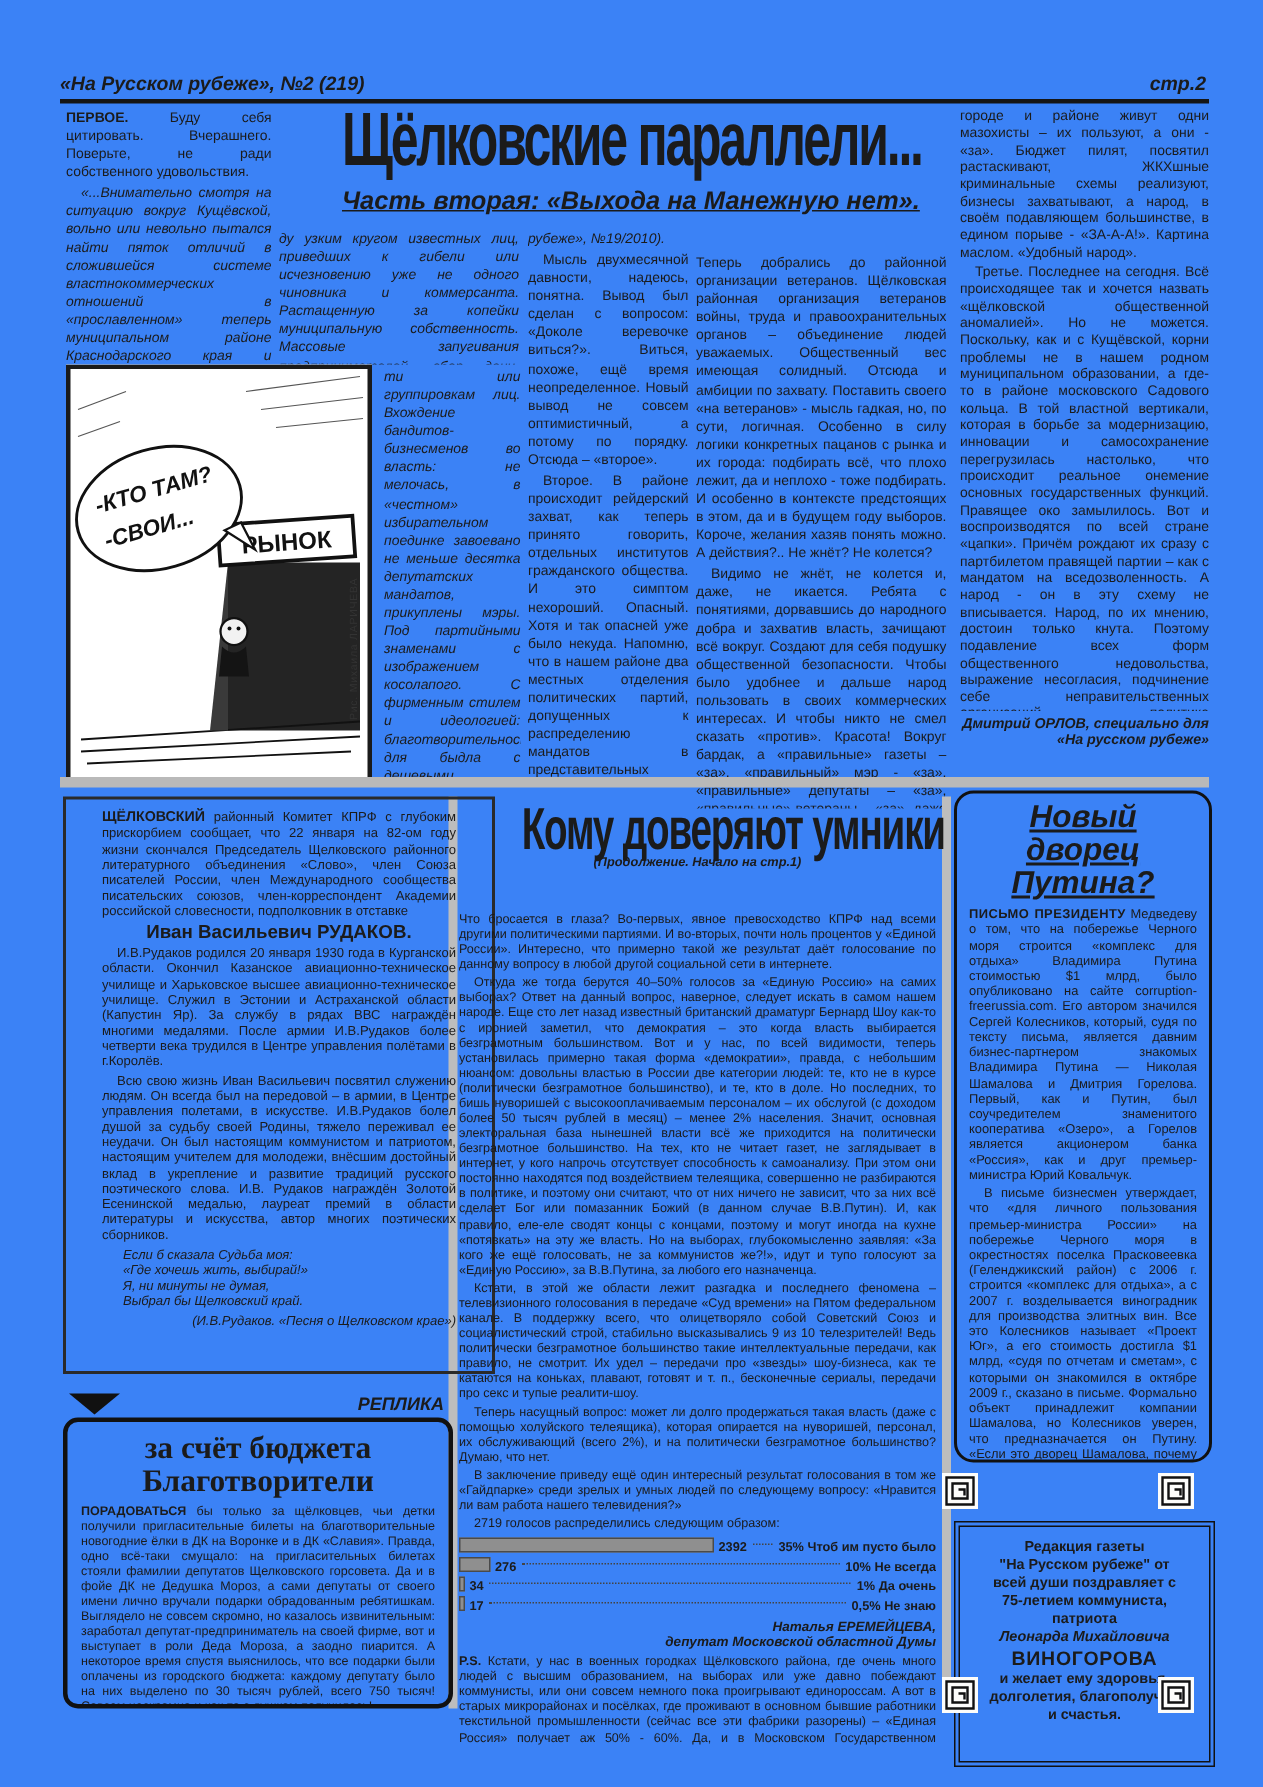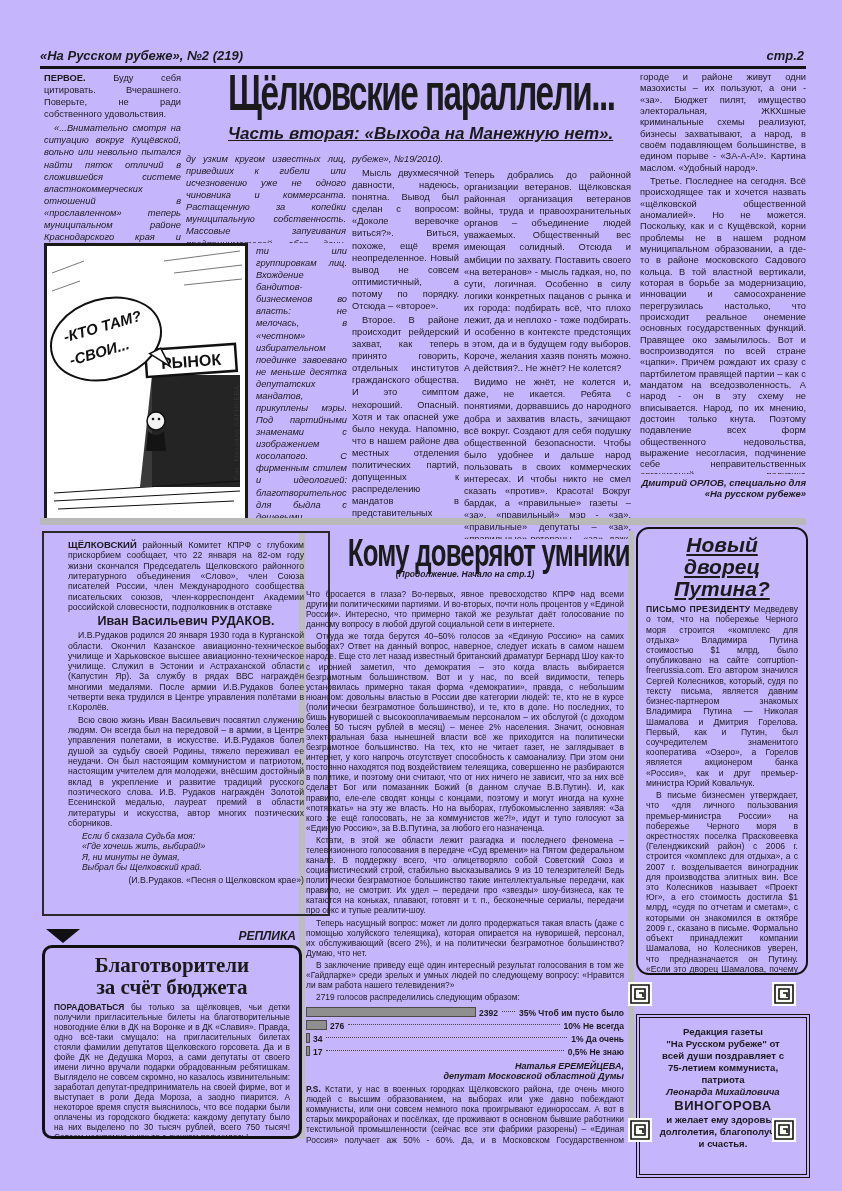--- a/index.html
+++ b/index.html
@@ -1,16 +1,16 @@
 <!DOCTYPE html>
 <html lang="ru"><head>
 <meta charset="utf-8">
 <style>
   html,body{margin:0;padding:0;background:#e9e9e9;}
-  .page{position:relative;width:842px;height:1191px;margin:0 auto;background:#c4b5fd;
+  .page{position:relative;width:842px;height:1191px;margin:0 auto;background:#3b82f6;
         font-family:"Liberation Sans",sans-serif;color:#1b1b1b;overflow:hidden;}
   .abs{position:absolute;}
   .just{text-align:justify;}
   .ital{font-style:italic;}
   .hidd{overflow:hidden;}
   p{margin:0 0 2px 0;text-indent:10px;}
   p.noind{text-indent:0;}
 
   
   .masthead{left:40px;top:48px;font:700 italic 13px "Liberation Sans",sans-serif;}
@@ -41,28 +41,28 @@
   .hband{left:40px;top:518px;width:766px;height:7px;background:#b9b9b9;}
   .vbar{top:531px;width:6px;height:608px;background:#bdbdbd;}
   .vbarL{left:299px;} .vbarR{left:628px;}
 
   
   .obit{left:42px;top:531px;width:236px;height:369px;border:2px solid #2a2a2a;
         padding:6px 24px;font-size:8.7px;line-height:1.185;}
   .obit b.lead{font-size:9.5px;}
   .obit-name{text-align:center;font:700 12.5px "Liberation Sans",sans-serif;margin:2px 0;}
   .verse{font-style:italic;margin:3px 0 3px 14px;text-indent:0;}
-  .verse-attr{text-align:right;text-indent:0;}
+  .verse-attr{text-align:right;font-style:italic;text-indent:0;}
 
   
   .umn-headline{left:308px;top:530px;width:318px;height:36px;display:flex;}
   .umn-headline .sc{display:inline-block;white-space:nowrap;transform:scale(0.78,1.2);
       transform-origin:center top;font-weight:700;font-size:33px;letter-spacing:-1px;}
   .umn-cont{left:306px;top:569px;width:318px;text-align:center;font:700 italic 8.5px "Liberation Sans",sans-serif;}
-  .umn-body{left:306px;top:589px;width:318px;height:557px;font-size:8.4px;line-height:1.2;}
+  .umn-body{left:306px;top:607px;width:318px;height:557px;font-size:8.4px;line-height:1.2;}
   .umn-sig{text-align:right;font:700 italic 9px "Liberation Sans",sans-serif;margin:3px 0;}
   .umn-sig div{text-indent:0;}
 
   
   .chart{margin:4px 0 2px 0;}
   .crow{display:flex;align-items:center;height:13px;font:700 8.5px "Liberation Sans",sans-serif;}
   .cbar{display:inline-block;height:8px;background:#8f8f8f;border:1px solid #4a4a4a;margin-bottom:1px;}
   .cval{margin-left:3px;}
   .dots{flex:1;border-bottom:1.5px dotted #444;margin:0 4px 3px 4px;}
   .cpl{white-space:nowrap;}
@@ -116,21 +116,21 @@
   <div class="abs tcol just hidd c3">
     <p class="noind ital">рубеже», №19/2010).</p>
     <p>Мысль двухмесячной давности, надеюсь, понятна. Вывод был сделан с вопросом: «Доколе веревочке виться?». Виться, похоже, ещё время неопределенное. Новый вывод не совсем оптимистичный, а потому по порядку. Отсюда – «второе».</p>
     <p>Второе. В районе происходит рейдерский захват, как теперь принято говорить, отдельных институтов гражданского общества. И это симптом нехороший. Опасный. Хотя и так опасней уже было некуда. Напомню, что в нашем районе два местных отделения политических партий, допущенных к распределению мандатов в представительных органах власти разного уровня – от федерального до муниципального – приватизированы по-тихому чужими структурами. Справедливые медведи пошли на паперть и там были прикуплены за шапку сухарей. Так случилось. Поскромнеем. Прошедшие районные и городские муниципальные выборы – пример яркий. По ходу дела хазява (именно «хазява», а не хозяева) этих самых «Щёлковских справедливых медведей» прикупили вместе с мэрами и депутатами, местные общества пенсионеров, ветеранов, инвалидов. Руки загребущие. Но факт.</p>
   </div>
   <div class="abs tcol just hidd c4">
     <p class="noind">Теперь добрались до районной организации ветеранов. Щёлковская районная организация ветеранов войны, труда и правоохранительных органов – объединение людей уважаемых. Общественный вес имеющая солидный. Отсюда и амбиции по захвату. Поставить своего «на ветеранов» - мысль гадкая, но, по сути, логичная. Особенно в силу логики конкретных пацанов с рынка и их города: подбирать всё, что плохо лежит, да и неплохо - тоже подбирать. И особенно в контексте предстоящих в этом, да и в будущем году выборов. Короче, желания хазяв понять можно. А действия?.. Не жнёт? Не колется?</p>
     <p>Видимо не жнёт, не колется и, даже, не икается. Ребята с понятиями, дорвавшись до народного добра и захватив власть, зачищают всё вокруг. Создают для себя подушку общественной безопасности. Чтобы было удобнее и дальше народ пользовать в своих коммерческих интересах. И чтобы никто не смел сказать «против». Красота! Вокруг бардак, а «правильные» газеты – «за», «правильный» мэр - «за», «правильные» депутаты – «за», «правильные» ветераны – «за», даже «правильные» инвалиды и «правильные» избирательные комиссии – «за». То есть создаётся впечатление, что в этом</p>
   </div>
   <div class="abs tcol just hidd c5">
-    <p class="noind">городе и районе живут одни мазохисты – их пользуют, а они - «за». Бюджет пилят, имущество электоральная, ЖКХшные криминальные схемы реализуют, бизнесы захватывают, а народ, в своём подавляющем большинстве, в едином порыве - «ЗА-А-А!». Картина маслом. «Удобный народ».</p>
+    <p class="noind">городе и районе живут одни мазохисты – их пользуют, а они - «за». Бюджет пилят, посвятил растаскивают, ЖКХшные криминальные схемы реализуют, бизнесы захватывают, а народ, в своём подавляющем большинстве, в едином порыве - «ЗА-А-А!». Картина маслом. «Удобный народ».</p>
     <p>Третье. Последнее на сегодня. Всё происходящее так и хочется назвать «щёлковской общественной аномалией». Но не можется. Поскольку, как и с Кущёвской, корни проблемы не в нашем родном муниципальном образовании, а где-то в районе московского Садового кольца. В той властной вертикали, которая в борьбе за модернизацию, инновации и самосохранение перегрузилась настолько, что происходит реальное онемение основных государственных функций. Правящее око замылилось. Вот и воспроизводятся по всей стране «цапки». Причём рождают их сразу с партбилетом правящей партии – как с мандатом на вседозволенность. А народ - он в эту схему не вписывается. Народ, по их мнению, достоин только кнута. Поэтому подавление всех форм общественного недовольства, выражение несогласия, подчинение себе неправительственных организаций – политика государственная. Чтобы не говорили про демократию и про гражданское общество. И только это нас, щёлковцев, в определенной мере оправдывает. Ну, нет у нас в городе Манежной площади. Нет.</p>
   </div>
   <div class="abs lead-byline">Дмитрий ОРЛОВ, специально для «На русском рубеже»</div>
 
   <div class="abs cartoon">
     <svg width="204" height="278" viewBox="0 0 204 278">
       <rect x="1.5" y="1.5" width="201" height="275" fill="#ffffff" stroke="#1a1a1a" stroke-width="3"></rect>
 
       <g stroke="#555" stroke-width="0.8">
         <line x1="120" y1="18" x2="196" y2="8"></line>
@@ -244,22 +244,22 @@
       <div>Путина?</div>
     </div>
     <p class="noind"><b class="lead">ПИСЬМО ПРЕЗИДЕНТУ</b><span> Медведеву о том, что на побережье Черного моря строится «комплекс для отдыха» Владимира Путина стоимостью $1 млрд, было опубликовано на сайте corruption-freerussia.com. Его автором значился Сергей Колесников, который, судя по тексту письма, является давним бизнес-партнером знакомых Владимира Путина — Николая Шамалова и Дмитрия Горелова. Первый, как и Путин, был соучредителем знаменитого кооператива «Озеро», а Горелов является акционером банка «Россия», как и друг премьер-министра Юрий Ковальчук.</span></p>
     <p>В письме бизнесмен утверждает, что «для личного пользования премьер-министра России» на побережье Черного моря в окрестностях поселка Прасковеевка (Геленджикский район) с 2006 г. строится «комплекс для отдыха», а с 2007 г. возделывается виноградник для производства элитных вин. Все это Колесников называет «Проект Юг», а его стоимость достигла $1 млрд, «судя по отчетам и сметам», с которыми он знакомился в октябре 2009 г., сказано в письме. Формально объект принадлежит компании Шамалова, но Колесников уверен, что предназначается он Путину. «Если это дворец Шамалова, почему тогда государство за свой счет к нему проводит дорогу, линию электропередачи?» — недоумевает в разговоре с «Ведомостями» автор письма. Кстати, снимки данного роскошного дворца уже недавно появились в Интернете.</p>
   </div>
 
   <div class="abs replika-tri"></div>
   <div class="abs replika-label">РЕПЛИКА</div>
   <div class="abs just hidd blago">
     <div class="blago-h">
+      <div>за счёт бюджета</div>
       <div>Благотворители</div>
-      <div>за счёт бюджета</div>
     </div>
     <p class="noind"><b>ПОРАДОВАТЬСЯ</b><span> бы только за щёлковцев, чьи детки получили пригласительные билеты на благотворительные новогодние ёлки в ДК на Воронке и в ДК «Славия». Правда, одно всё-таки смущало: на пригласительных билетах стояли фамилии депутатов Щелковского горсовета. Да и в фойе ДК не Дедушка Мороз, а сами депутаты от своего имени лично вручали подарки обрадованным ребятишкам. Выглядело не совсем скромно, но казалось извинительным: заработал депутат-предприниматель на своей фирме, вот и выступает в роли Деда Мороза, а заодно пиарится. А некоторое время спустя выяснилось, что все подарки были оплачены из городского бюджета: каждому депутату было на них выделено по 30 тысяч рублей, всего 750 тысяч! Совсем нескромно и как-то с душком получилось!</span></p>
   </div>
 
   <div class="abs greet">
     <div>Редакция газеты</div>
     <div>"На Русском рубеже" от</div>
     <div>всей души поздравляет с</div>
     <div>75-летием коммуниста,</div>
     <div>патриота</div>

